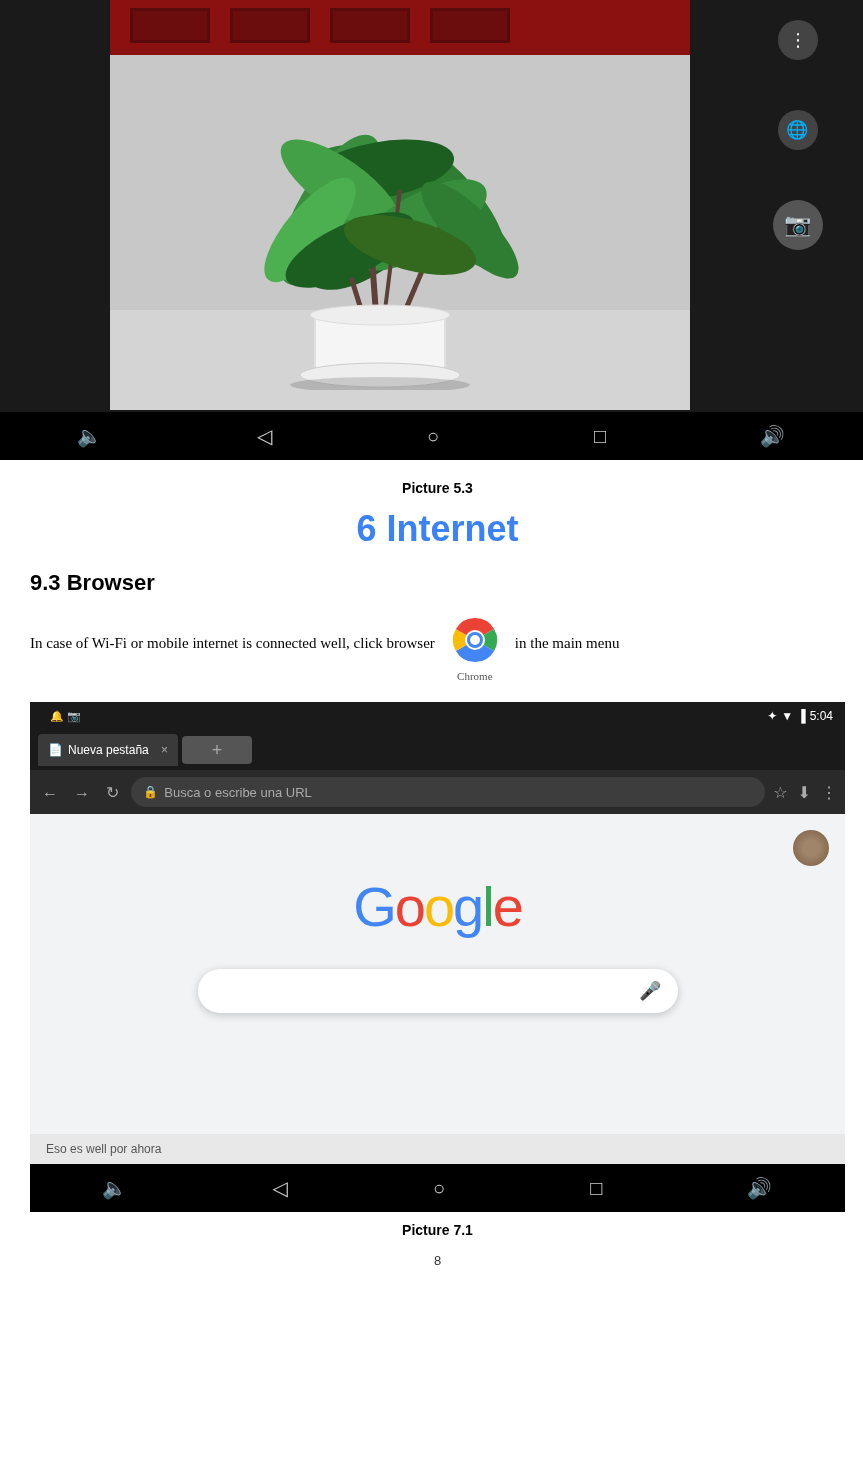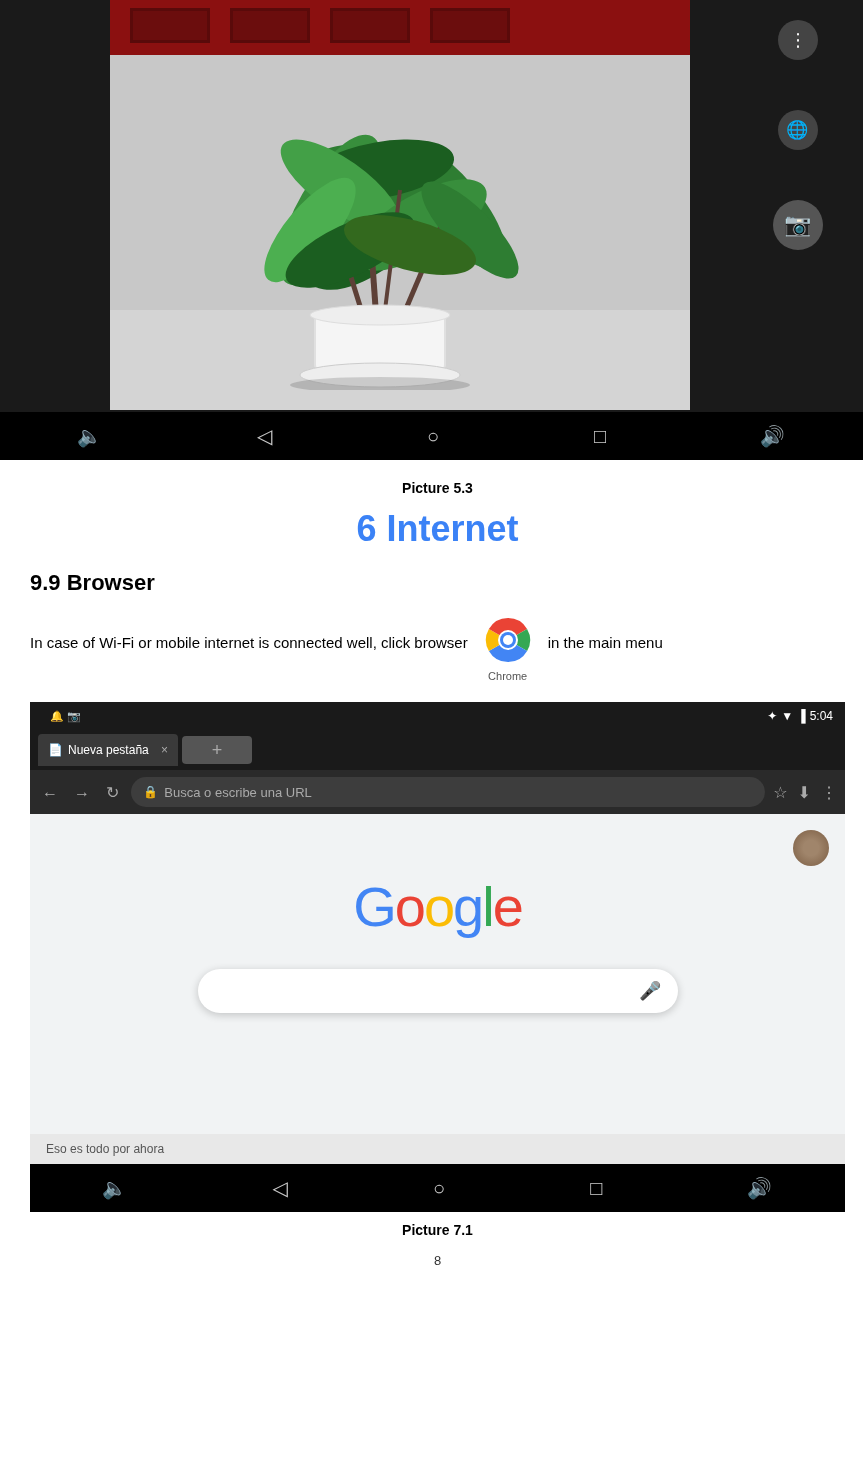--- a/index.html
+++ b/index.html
@@ -489,23 +489,23 @@
     <span class="nav-icon">🔊</span>
   </div>
 </div>
 
 <div class="doc-content">
 
   <p class="picture-caption-small">Picture 5.3</p>
 
   <h1 class="chapter-title">6 Internet</h1>
 
-  <h2 class="section-title">9.9 Browser</h2>
-
-  <div style="margin-bottom: 8px;">
+  <h2 class="section-title">9.3 Browser</h2>
+
+  <div style="margin-bottom: 8px; font-family: Liberation Serif, serif;">
     <div class="inline-with-icon">
       <span class="body-text">In case of Wi-Fi or mobile internet is connected well, click browser</span>
 
       <div class="chrome-icon-container">
         <div class="chrome-icon">
           <svg class="chrome-svg" viewBox="0 0 56 56" xmlns="http://www.w3.org/2000/svg">
 
             <circle cx="28" cy="28" r="28" fill="white"></circle>
 
             <path d="M28 28 L28 6 A22 22 0 0 1 47.1 17 Z" fill="#EA4335"></path>
@@ -583,21 +583,21 @@
         <span class="g-blue">G</span><span class="g-red">o</span><span class="g-yellow">o</span><span class="g-blue">g</span><span class="g-green">l</span><span class="g-red">e</span>
       </div>
 
       <div class="search-bar-google">
         <span class="search-bar-google-text"></span>
         <span class="mic-icon">🎤</span>
       </div>
     </div>
 
     <div class="browser-bottom-bar">
-      <span>Eso es todo por ahora</span>
+      <span>Eso es well por ahora</span>
     </div>
 
     <div class="phone-nav-bar-2">
       <span class="nav-icon">🔈</span>
       <span class="nav-icon">◁</span>
       <span class="nav-icon">○</span>
       <span class="nav-icon">□</span>
       <span class="nav-icon">🔊</span>
     </div>
 

